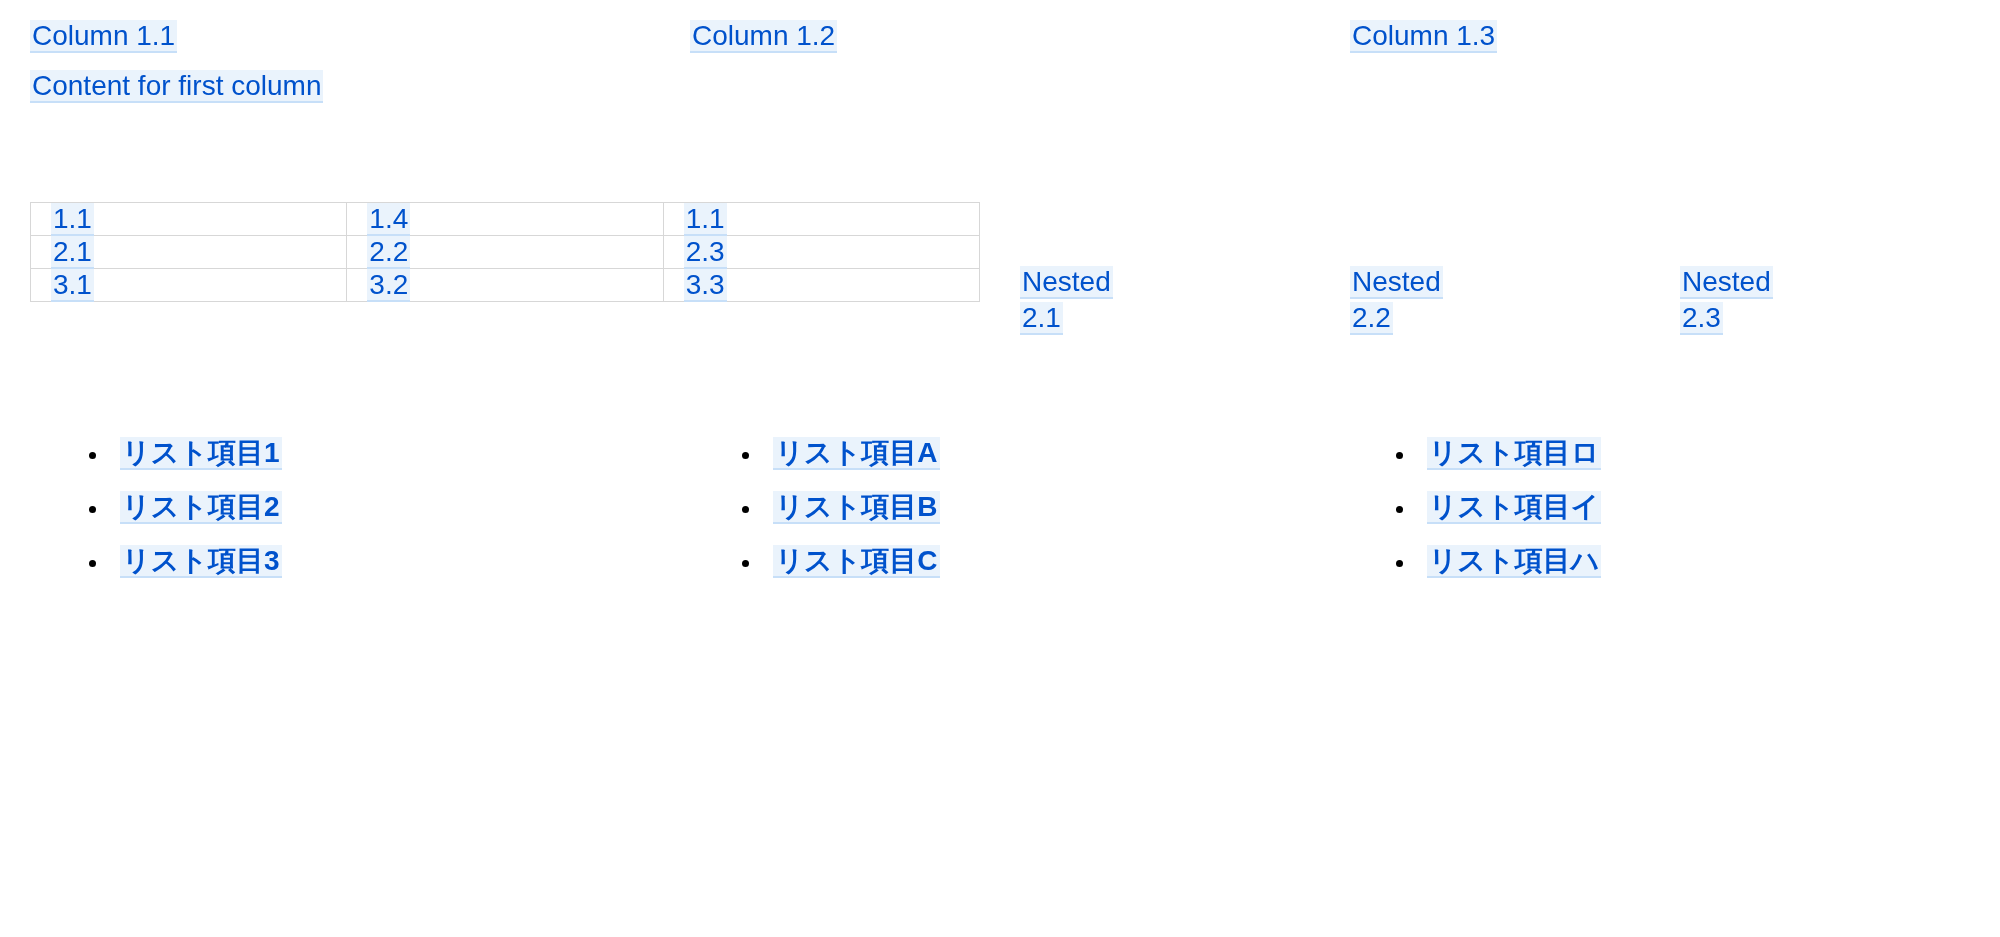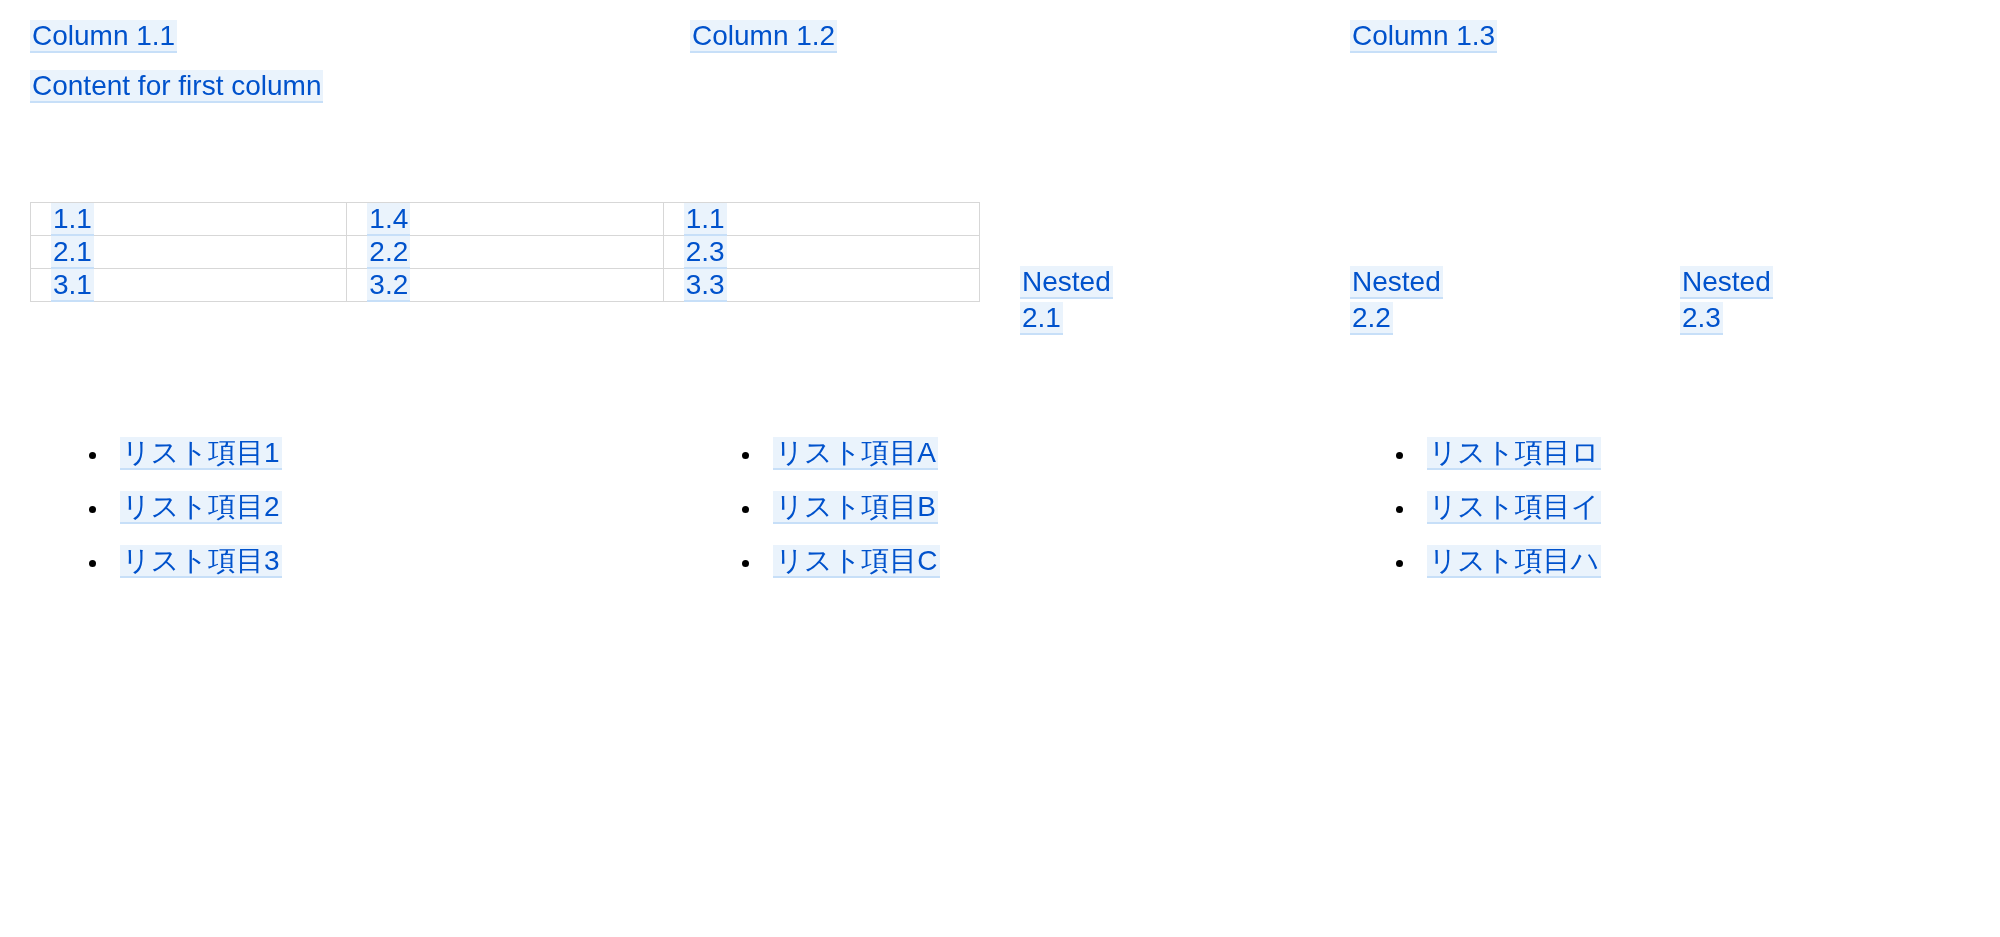--- a/index.html
+++ b/index.html
@@ -56,20 +56,21 @@
     }
     .nested-cell .line1 {
       margin-bottom: 4px;
       margin-top: 48px;
     }
     
     .section3 {
       display: grid;
       grid-template-columns: repeat(3, 1fr);
       column-gap: 20px;
+      font-weight: bold;
     }
     ul {
       list-style: disc;
       padding-left: 80px;
     }
     li {
       margin-bottom: 16px;
       padding-left: 10px;
     }
     li::marker {

